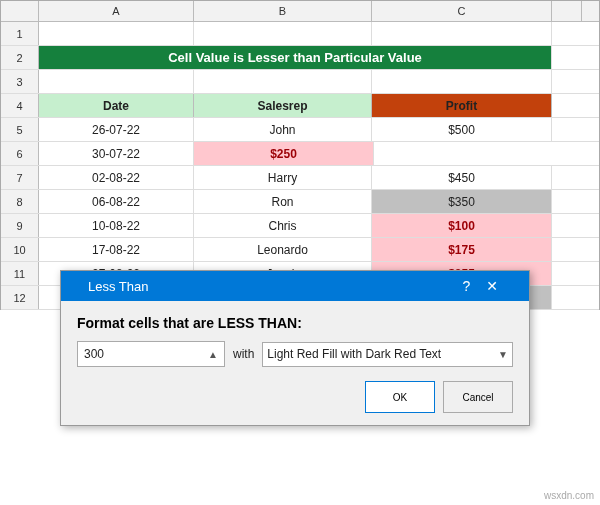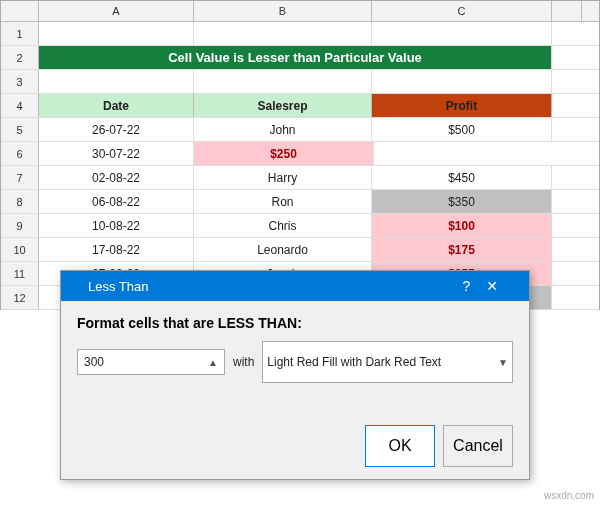--- a/index.html
+++ b/index.html
@@ -182,21 +182,21 @@
       font-weight: bold;
       font-size: 14px;
       margin-bottom: 10px;
       color: #000;
     }
 
     .dialog-input-row {
       display: flex;
       align-items: center;
       gap: 8px;
-      margin-bottom: 28px;
+      margin-bottom: 0;
     }
 
     .dialog-input-box {
       width: 148px;
       height: 26px;
       border: 1px solid #aaa;
       background: #fff;
       padding: 0 6px;
       font-size: 12px;
       display: flex;
@@ -215,21 +215,21 @@
       cursor: pointer;
     }
 
     .dialog-with-label {
       font-size: 12px;
       color: #222;
       white-space: nowrap;
     }
 
     .dialog-select {
-      height: 42px;
+      height: 25px;
       border: 1px solid #aaa;
       background: #fff;
       padding: 0 4px;
       font-size: 12px;
       display: flex;
       align-items: center;
       gap: 12px;
       cursor: pointer;
       flex: 1;
     }
@@ -247,24 +247,24 @@
 
     .dialog-footer {
       display: flex;
       justify-content: flex-end;
       gap: 8px;
       padding: 4px 16px 12px 16px;
     }
 
     .btn-ok, .btn-cancel {
       width: 70px;
-      height: 42px;
+      height: 32px;
       border: 1px solid #aaa;
       background: #f0f0f0;
-      font-size: 16px;
+      font-size: 10px;
       cursor: pointer;
       display: flex;
       align-items: center;
       justify-content: center;
     }
 
     .btn-ok {
       background: #fff;
       border: 1px solid #0078d7;
       color: #000;

